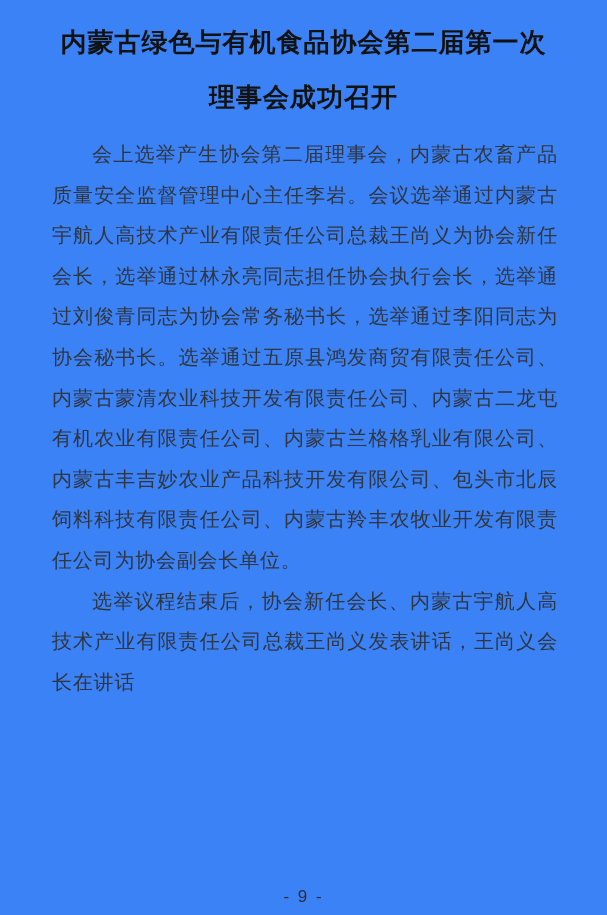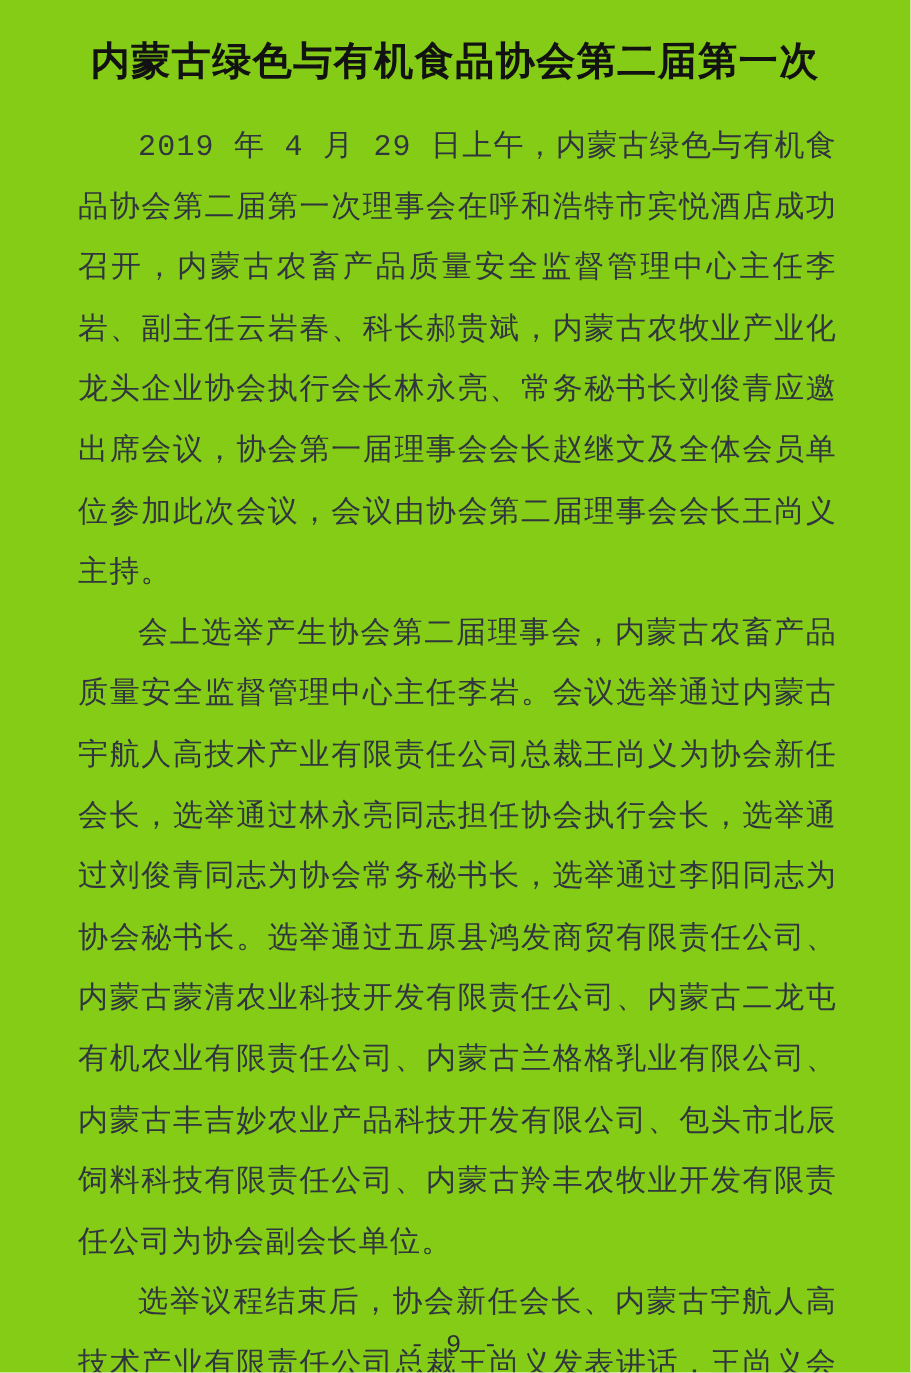--- a/index.html
+++ b/index.html
@@ -5,23 +5,23 @@
   html, body {
     margin: 0;
     padding: 0;
     background: #ffffff;
   }
   .page {
     position: relative;
     width: 607px;
     height: 915px;
     margin: 0 auto;
-    background: #84cc16;
+    background: #3b82f6;
     overflow: hidden;
-    font-family: Liberation Mono, monospace;
+    font-family: Liberation Sans, sans-serif;
   }
   .doc-title {
     margin: 0;
     padding: 15px 30px 0 30px;
     text-align: center;
     font-size: 26px;
     font-weight: 700;
     line-height: 55px;
     color: #121212;
     letter-spacing: 1px;
@@ -54,23 +54,23 @@
     letter-spacing: 2px;
   }
 </style>
 </head>
 <body>
 
 <div class="page">
 
   <h1 class="doc-title">
     <span class="title-line">内蒙古绿色与有机食品协会第二届第一次</span>
+    <span class="title-line">理事会成功召开</span>
   </h1>
 
   <div class="doc-body">
-    <p>2019 年 4 月 29 日上午，内蒙古绿色与有机食品协会第二届第一次理事会在呼和浩特市宾悦酒店成功召开，内蒙古农畜产品质量安全监督管理中心主任李岩、副主任云岩春、科长郝贵斌，内蒙古农牧业产业化龙头企业协会执行会长林永亮、常务秘书长刘俊青应邀出席会议，协会第一届理事会会长赵继文及全体会员单位参加此次会议，会议由协会第二届理事会会长王尚义主持。</p>
     <p>会上选举产生协会第二届理事会，内蒙古农畜产品质量安全监督管理中心主任李岩。会议选举通过内蒙古宇航人高技术产业有限责任公司总裁王尚义为协会新任会长，选举通过林永亮同志担任协会执行会长，选举通过刘俊青同志为协会常务秘书长，选举通过李阳同志为协会秘书长。选举通过五原县鸿发商贸有限责任公司、内蒙古蒙清农业科技开发有限责任公司、内蒙古二龙屯有机农业有限责任公司、内蒙古兰格格乳业有限公司、内蒙古丰吉妙农业产品科技开发有限公司、包头市北辰饲料科技有限责任公司、内蒙古羚丰农牧业开发有限责任公司为协会副会长单位。</p>
     <p>选举议程结束后，协会新任会长、内蒙古宇航人高技术产业有限责任公司总裁王尚义发表讲话，王尚义会长在讲话</p>
   </div>
 
   <div class="page-footer">- 9 -</div>
 
 </div>
 
 </body></html>

